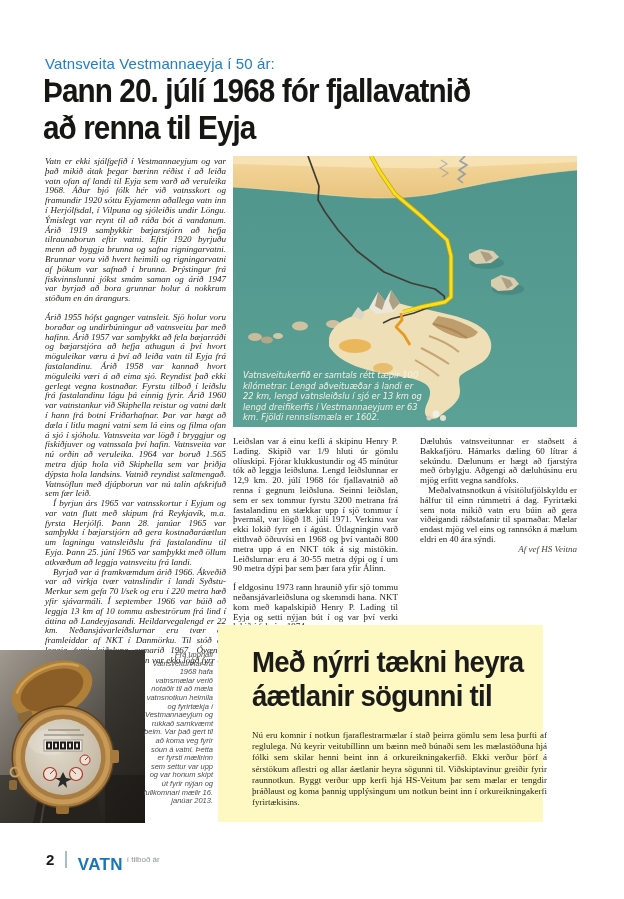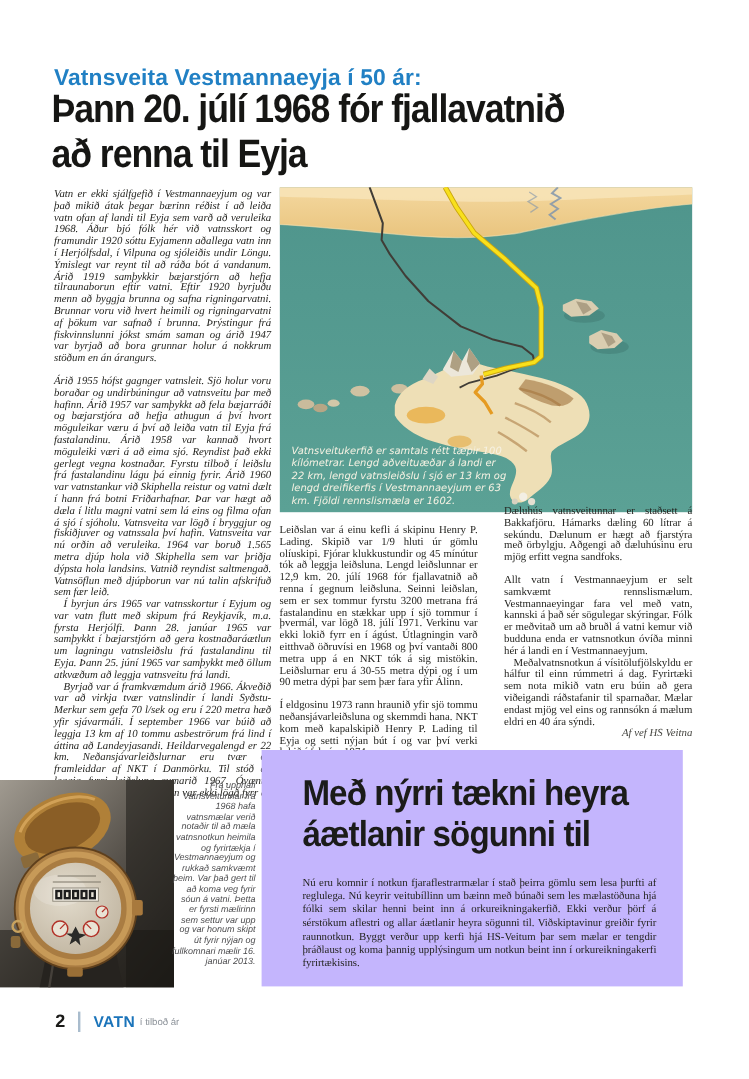--- a/index.html
+++ b/index.html
@@ -1,57 +1,57 @@
 <!DOCTYPE html>
 <html lang="is"><head>
 <meta charset="utf-8">
 <style>
   html,body{margin:0;padding:0;background:#fff;}
   .page{position:relative;width:624px;height:899px;background:#ffffff;overflow:hidden;
         font-family:"Liberation Serif",serif;color:#1d1d1b;}
 
   .kicker{position:absolute;left:45px;top:55px;
-          font-family:"Liberation Sans",sans-serif;font-size:19px;font-weight:bold;
+          font-family:"Liberation Sans",sans-serif;font-size:15px;font-weight:normal;
           color:#2180c4;letter-spacing:0.1px;}
 
   .headline{position:absolute;left:43px;top:72px;width:560px;margin:0;
             font-family:"Liberation Sans",sans-serif;font-weight:bold;
             font-size:33px;line-height:37px;letter-spacing:-1px;color:#161614;
             transform:scaleX(.90);transform-origin:left top;}
 
   .bodycol{position:absolute;text-align:justify;font-size:9px;line-height:9.8px;color:#242420;}
   .bodycol p{margin:0;}
   .bodycol p.gap{margin-top:9px;}
   .bodycol p.indent{text-indent:8px;}
   .col1{left:45px;top:157px;width:181px;font-style:italic;}
   .col2{left:233px;top:437px;width:165px;}
-  .col3{left:420px;top:421px;width:157px;}
+  .col3{left:420px;top:437px;width:157px;}
   .byline{margin-top:3px;text-align:right;font-style:italic;color:#44443f;}
 
   .mapfig{position:absolute;left:233px;top:156px;width:344px;height:236px;}
   .mapfig svg{display:block;}
 
   .meterfig{position:absolute;left:0;top:650px;width:145px;height:173px;}
   .meter-caption{position:absolute;left:143px;top:651px;width:70px;
                  font-family:Liberation Sans, sans-serif;font-style:italic;
                  font-size:7.5px;line-height:8.6px;text-align:right;color:#4c4c4e;}
 
-  .hibox{position:absolute;left:218px;top:625px;width:351px;height:197px;background:#c4b5fd;}
+  .hibox{position:absolute;left:218px;top:625px;width:325px;height:197px;background:#fef9c3;}
   .hibox-title{position:absolute;left:34px;top:20px;width:330px;margin:0;
                font-family:"Liberation Sans",sans-serif;font-weight:bold;
                font-size:30px;line-height:34px;letter-spacing:-0.8px;color:#1b1b19;
                transform:scaleX(.92);transform-origin:left top;}
   .hibox-body{position:absolute;left:34px;top:105px;width:295px;
               font-size:9px;line-height:11.2px;text-align:justify;color:#242420;}
 
   .footer{position:absolute;left:46px;top:843px;display:flex;align-items:center;
           font-family:"Liberation Sans",sans-serif;}
   .footer .pnum{font-weight:bold;font-size:15px;color:#1a1a18;}
   .footer .sep{width:1.5px;height:17px;background:#a9bccd;margin:0 11px;}
-  .footer .brand{font-weight:bold;font-size:13px;color:#1b74ba;letter-spacing:.3px;}
+  .footer .brand{font-weight:bold;font-size:17px;color:#1b74ba;letter-spacing:.3px;margin-top:12px;}
   .footer .brand-suffix{font-size:8px;color:#8b9198;margin-left:4px;}
 </style>
 </head>
 <body>
 
 <div class="page">
 
   <div class="kicker">Vatnsveita Vestmannaeyja í 50 ár:</div>
 
   <h1 class="headline"><span>Þann 20. júlí 1968 fór fjallavatnið</span><br><span>að renna til Eyja</span></h1>
@@ -129,21 +129,20 @@
     </svg>
   </div>
 
   <div class="bodycol col2">
     <p>Leiðslan var á einu kefli á skipinu Henry P. Lading. Skipið var 1/9 hluti úr gömlu olíuskipi. Fjórar klukkustundir og 45 mínútur tók að leggja leiðsluna. Lengd leiðslunnar er 12,9 km. 20. júlí 1968 fór fjallavatnið að renna í gegnum leiðsluna. Seinni leiðslan, sem er sex tommur fyrstu 3200 metrana frá fastalandinu en stækkar upp í sjö tommur í þvermál, var lögð 18. júlí 1971. Verkinu var ekki lokið fyrr en í ágúst. Útlagningin varð eitthvað öðruvísi en 1968 og því vantaði 800 metra upp á en NKT tók á sig mistökin. Leiðslurnar eru á 30-55 metra dýpi og í um 90 metra dýpi þar sem þær fara yfir Álinn.</p>
     <p class="gap">Í eldgosinu 1973 rann hraunið yfir sjö tommu neðansjávarleiðsluna og skemmdi hana. NKT kom með kapalskipið Henry P. Lading til Eyja og setti nýjan bút í og var því verki lokið í febrúar 1974.</p>
   </div>
 
   <div class="bodycol col3">
     <p>Dæluhús vatnsveitunnar er staðsett á Bakkafjöru. Hámarks dæling 60 lítrar á sekúndu. Dælunum er hægt að fjarstýra með örbylgju. Aðgengi að dæluhúsinu eru mjög erfitt vegna sandfoks.</p>
-    <p class="gap">Allt vatn í Vestmannaeyjum er selt samkvæmt rennslismælum. Vestmannaeyingar fara vel með vatn, kannski á það sér sögulegar skýringar. Fólk er meðvitað um að bruðl á vatni kemur við budduna enda er vatnsnotkun óvíða minni hér á landi en í Vestmannaeyjum.</p>
     <p class="indent">Meðalvatnsnotkun á vísitölufjölskyldu er hálfur til einn rúmmetri á dag. Fyrirtæki sem nota mikið vatn eru búin að gera viðeigandi ráðstafanir til sparnaðar. Mælar endast mjög vel eins og rannsókn á mælum eldri en 40 ára sýndi.</p>
     <p class="byline">Af vef HS Veitna</p>
   </div>
 
   <div class="meterfig">
     <svg width="145" height="173" viewBox="0 0 145 173" xmlns="http://www.w3.org/2000/svg">
       <defs>
         <linearGradient id="bgG" x1="0" y1="0" x2="1" y2="1">
           <stop offset="0" stop-color="#a09a90"></stop>
             <stop offset="0.55" stop-color="#555049"></stop>

